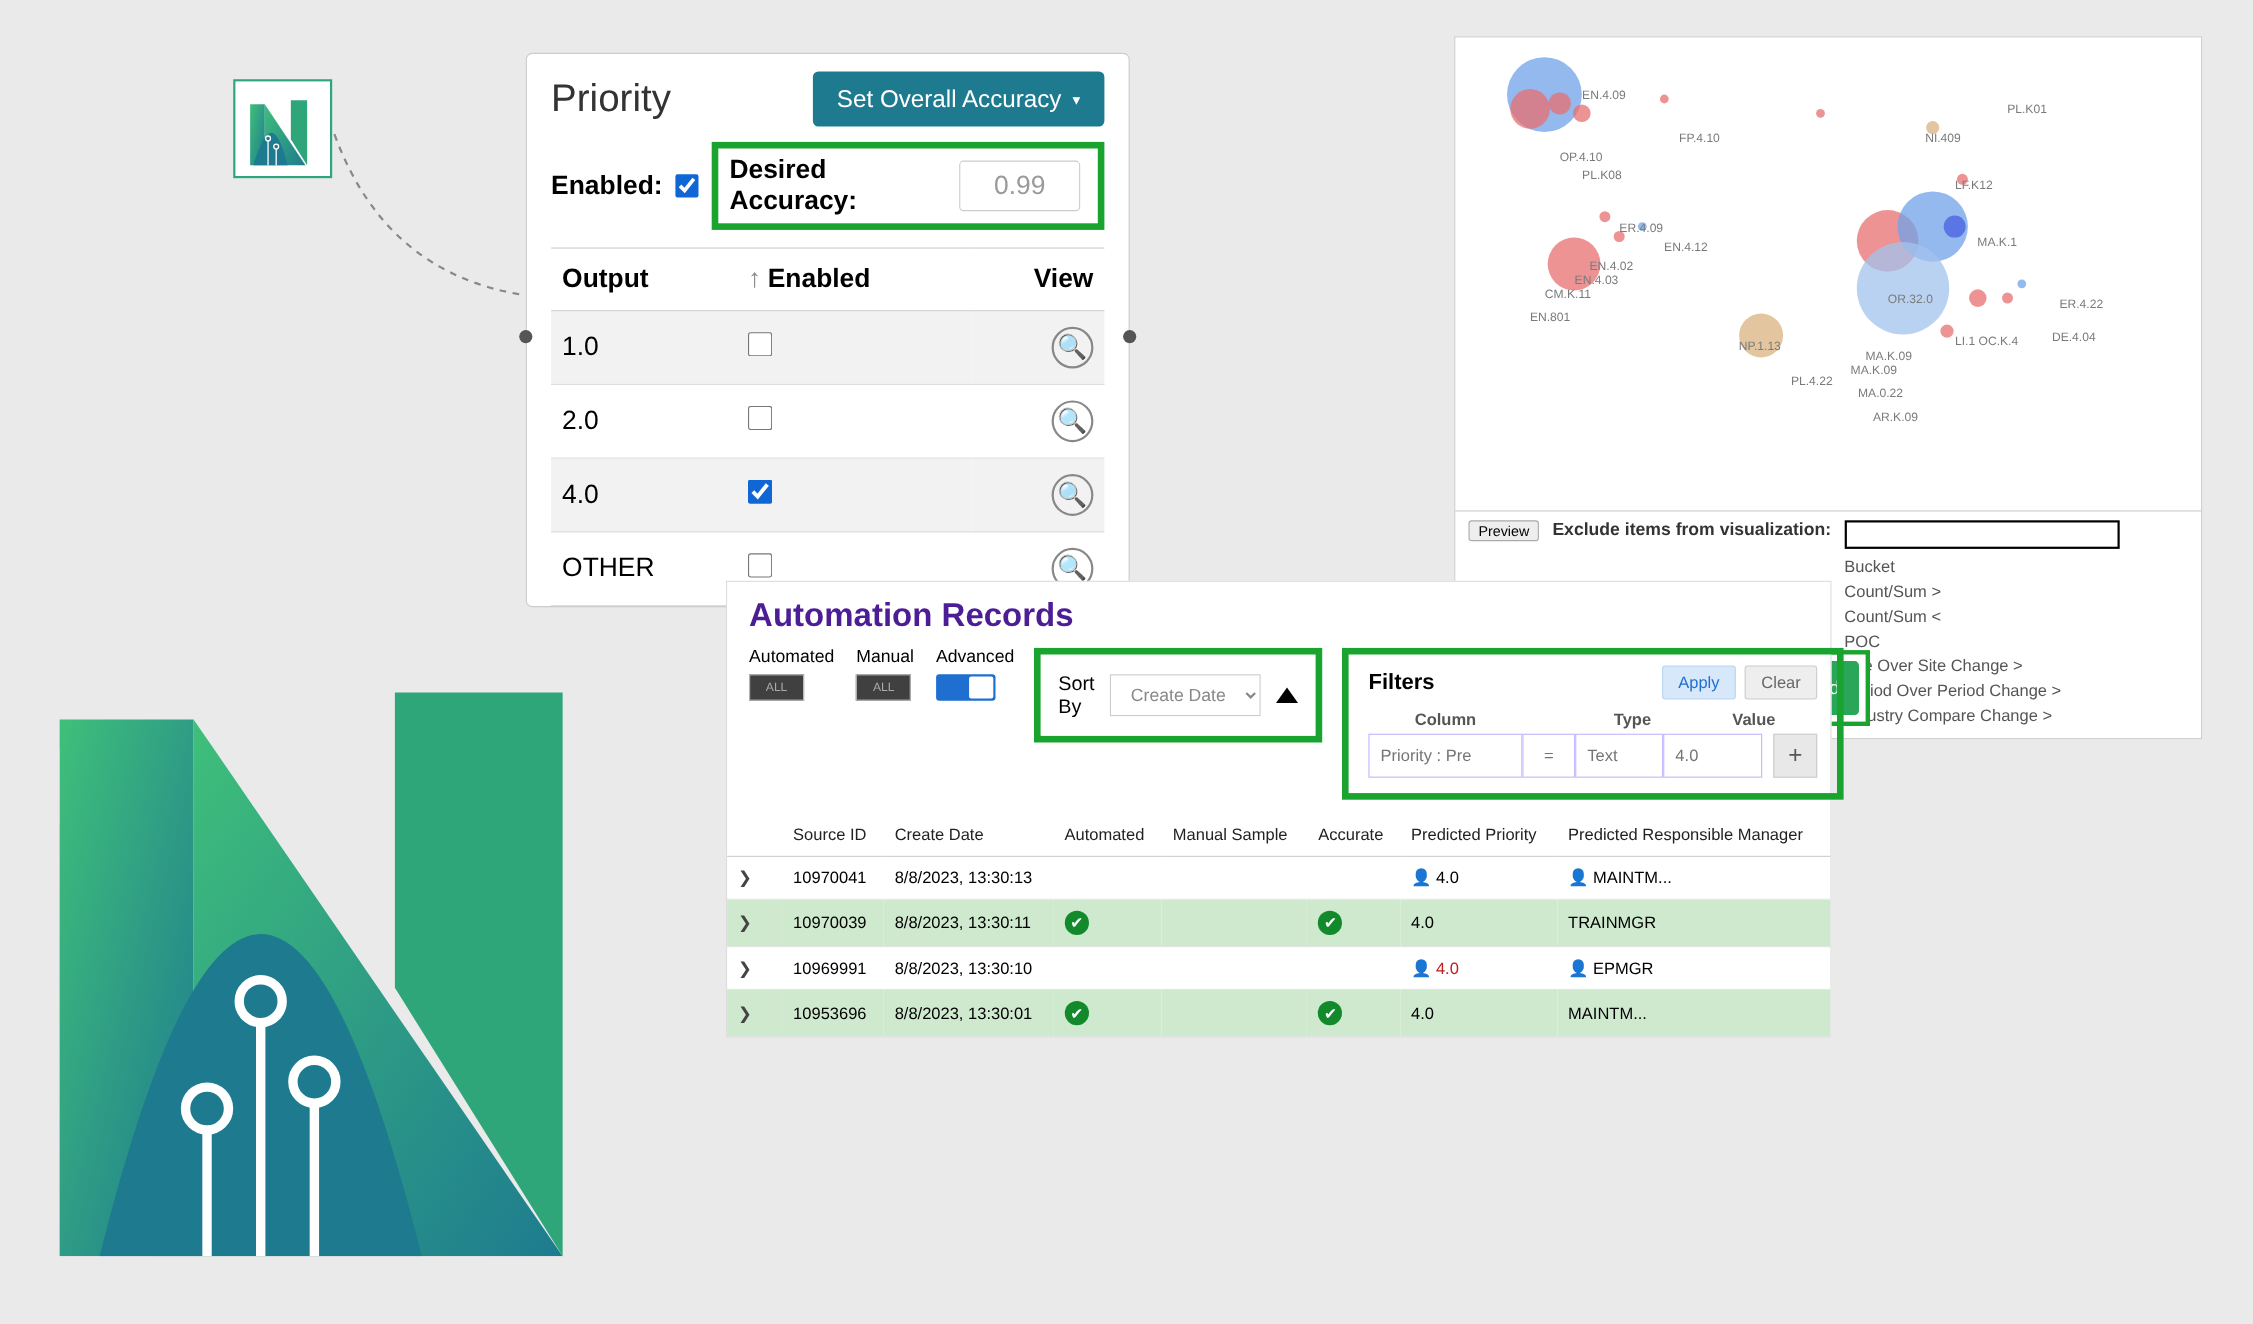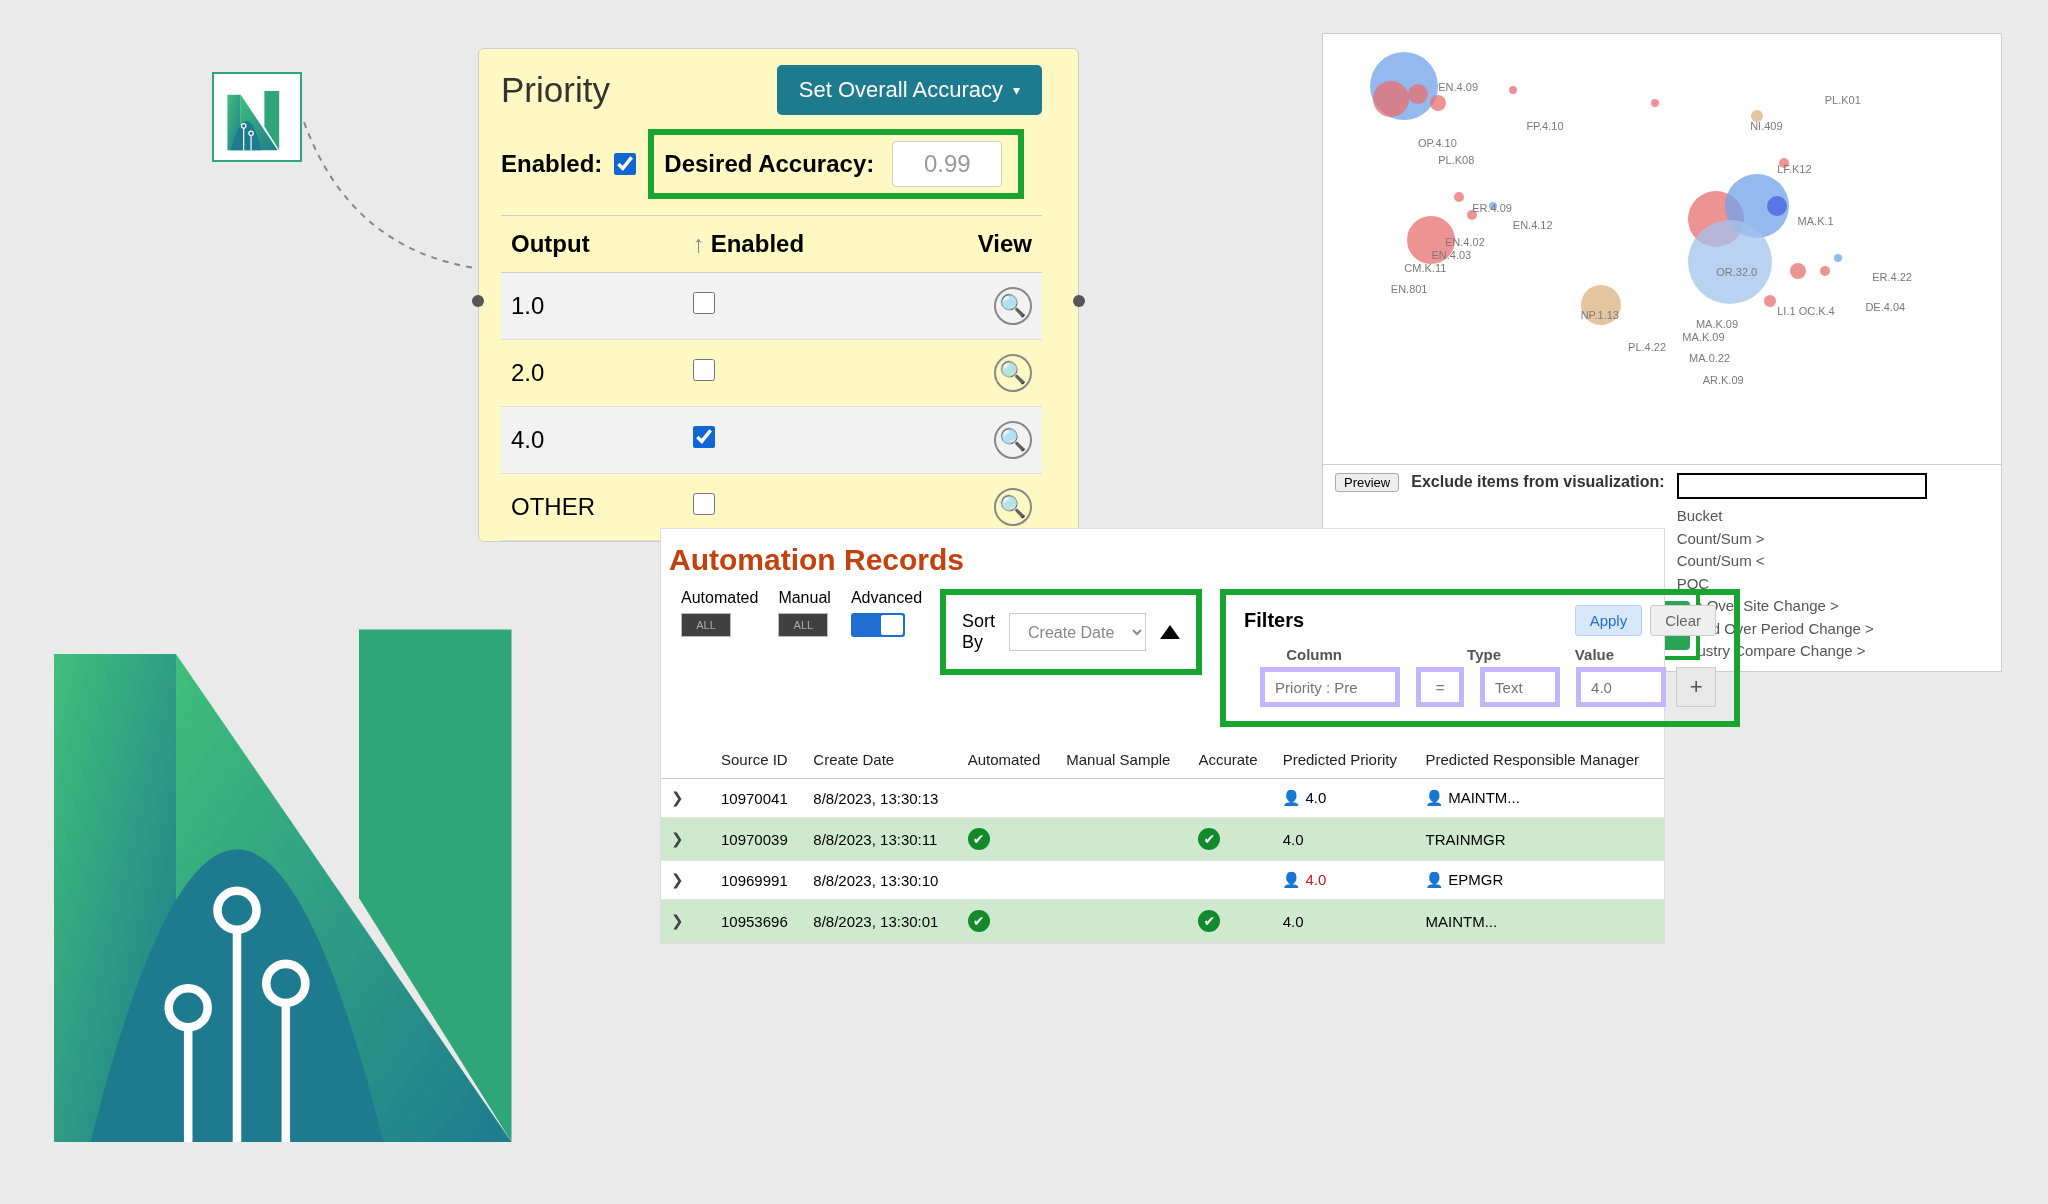--- a/index.html
+++ b/index.html
@@ -38,25 +38,25 @@
     position: absolute;
     top: 118px; left: 300px;
     width: 200px; height: 280px;
     pointer-events: none;
   }
 
   
   .priority-panel {
     position: absolute;
     top: 48px; left: 478px;
-    width: 601px;
-    background: #fef9c3;
+    width: 549px;
+    background: #ffffff;
     border: 1px solid #ccc;
     border-radius: 6px;
-    padding: 16px 36px 0 22px;
+    padding: 16px 22px 0 22px;
   }
   .pp-head {
     display: flex; align-items: center; justify-content: space-between;
     margin-bottom: 14px;
   }
   .pp-title { font-size: 35px; color: #333; }
   .pp-set-btn {
     background: #1e7b8f; color: #fff; border: none;
     padding: 12px 22px; border-radius: 5px; font-size: 22px;
     cursor: pointer; display: flex; align-items: center; gap: 10px;
@@ -139,21 +139,21 @@
 
   
   .auto-panel {
     position: absolute;
     top: 528px; left: 660px;
     width: 1005px;
     background: #fff;
     border: 1px solid #ddd;
     padding: 14px 0 0 0;
   }
-  .auto-title { font-size: 30px; font-weight: 600; padding: 0 8px 12px; color: #c2410c; }
+  .auto-title { font-size: 30px; font-weight: 600; padding: 0 20px 12px; color: #4c1d95; }
   .auto-bar {
     display: flex; align-items: flex-start;
     padding: 0 20px 14px; gap: 18px;
   }
   .mode-toggles {
     display: flex; gap: 20px; font-size: 16px;
   }
   .mode-col { display: flex; flex-direction: column; align-items: flex-start; gap: 6px; }
   .all-btn {
     width: 50px; height: 24px; border: 1px solid #bbb; background: #404040;
@@ -203,22 +203,22 @@
   .fbtn.clear { background: #eee; color: #666; }
   .filter-labels {
     display: flex; gap: 0; font-size: 15px; color: #555; margin-bottom: 4px; font-weight: bold;
   }
   .filter-labels span:nth-child(1) { width: 140px; text-align: center; }
   .filter-labels span:nth-child(2) { width: 60px;  text-align: center; }
   .filter-labels span:nth-child(3) { width: 80px;  text-align: center; }
   .filter-labels span:nth-child(4) { width: 90px;  text-align: right; }
   .filter-row { display: flex; gap: 0; align-items: center; }
   .finput {
-    border: 5px solid #c4b5fd; height: 40px; padding: 0 10px; color: #888;
-    font-size: 15px; background: #fff; margin-left: 16px;
+    border: 1px solid #c4b5fd; height: 40px; padding: 0 10px; color: #888;
+    font-size: 15px; background: #fff;
   }
   .finput.col { width: 140px; }
   .finput.op  { width: 48px; text-align: center; }
   .finput.typ { width: 80px; }
   .finput.val { width: 90px; }
   .fadd {
     width: 40px; height: 40px; background: #e8e8e8; border: 1px solid #ccc;
     font-size: 22px; color: #555; margin-left: 10px; cursor: pointer;
   }
 

